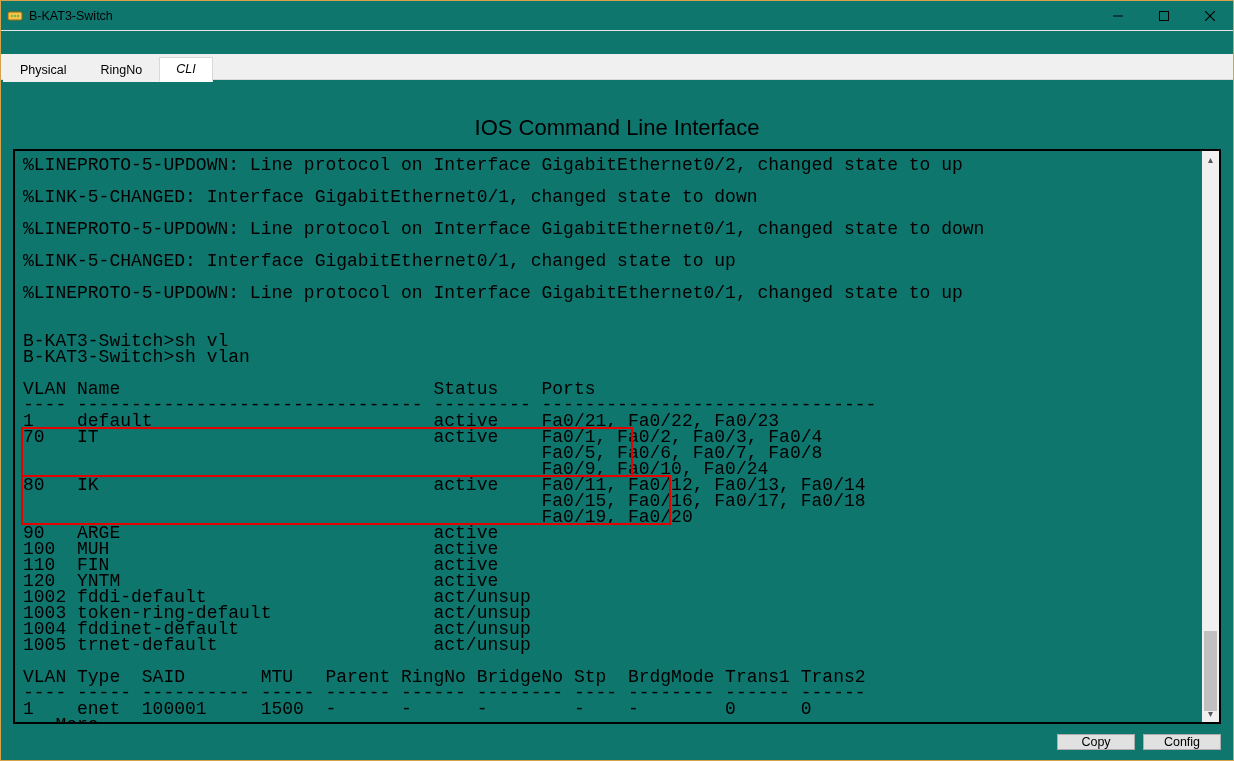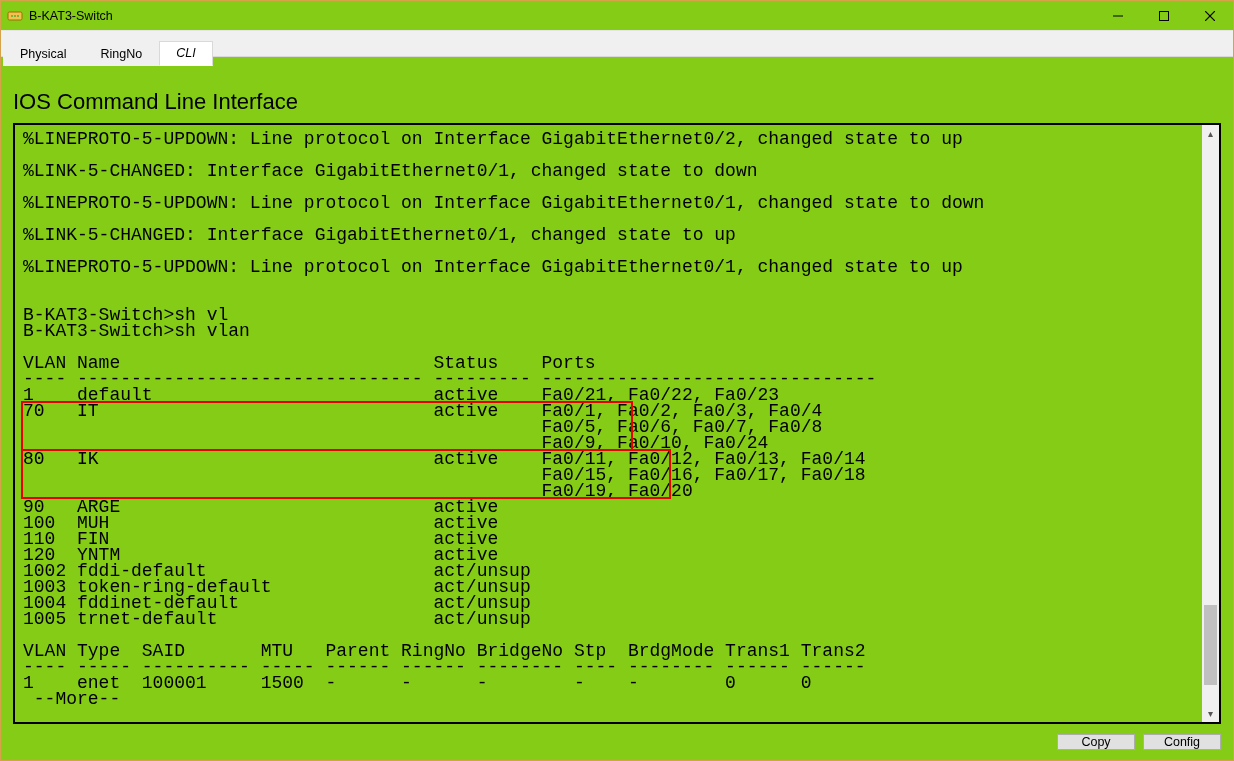--- a/index.html
+++ b/index.html
@@ -6,22 +6,22 @@
   html, body {
     margin: 0; padding: 0;
     font-family: "Segoe UI", Tahoma, sans-serif;
     background: #fff;
     width: 1234px; height: 761px;
     overflow: hidden;
   }
   .window {
     width: 1234px; height: 761px;
     border: 1px solid #d6a34a;
-    background: #84cc16;
-    display: flex; flex-direction: column;
+    background: #0f766e;
+    display: flex; flex-direction: column; gap: 23px;
   }
   .titlebar {
     height: 30px;
     display: flex; align-items: center;
     padding-left: 6px;
     border-bottom: 1px solid #e5e5e5;
     font-size: 12.5px;
     color: #000;
   }
   .titlebar .icon {
@@ -47,40 +47,39 @@
   .tab {
     padding: 4px 16px 5px 16px;
     font-size: 12.5px;
     color: #000;
     border: 1px solid transparent;
     border-bottom: none;
     margin-right: 0;
     cursor: default;
     background: #f0f0f0;
     position: relative;
-    top: 10px;
+    top: 3px;
   }
   .tab.active {
     background: #fff;
     border: 1px solid #d9d9d9;
     border-bottom: 1px solid #fff;
     font-style: italic;
   }
   .content {
     flex: 1;
     display: flex; flex-direction: column;
     padding: 0 12px 10px 12px;
     overflow: hidden;
   }
   .heading {
-    text-align: left;
+    text-align: center;
     font-size: 22px;
     font-weight: 400;
     padding: 12px 0 8px 0;
-    margin-top: 20px;
   }
   .terminal-wrap {
     flex: 1;
     border: 2px solid #000;
     position: relative;
     overflow: hidden;
   }
   .terminal {
     position: absolute; inset: 0;
     padding: 6px 8px 6px 8px;

